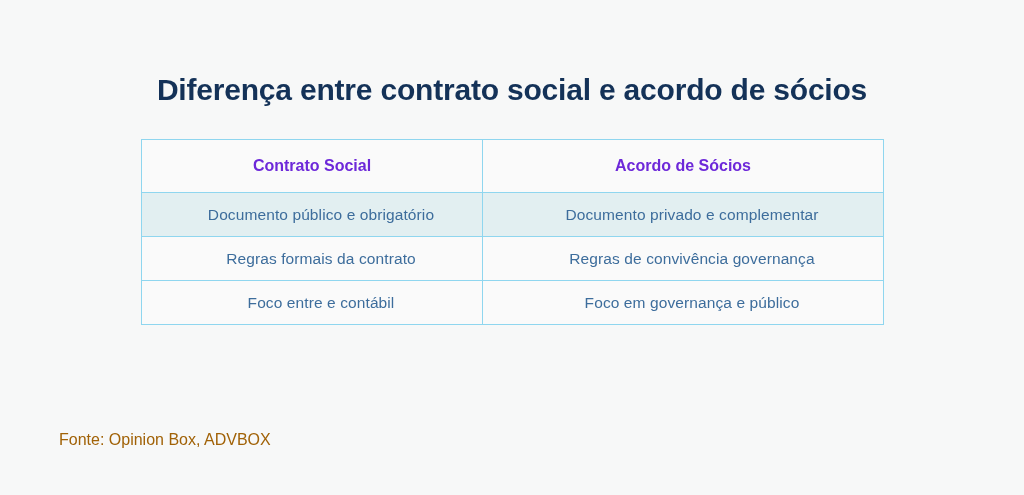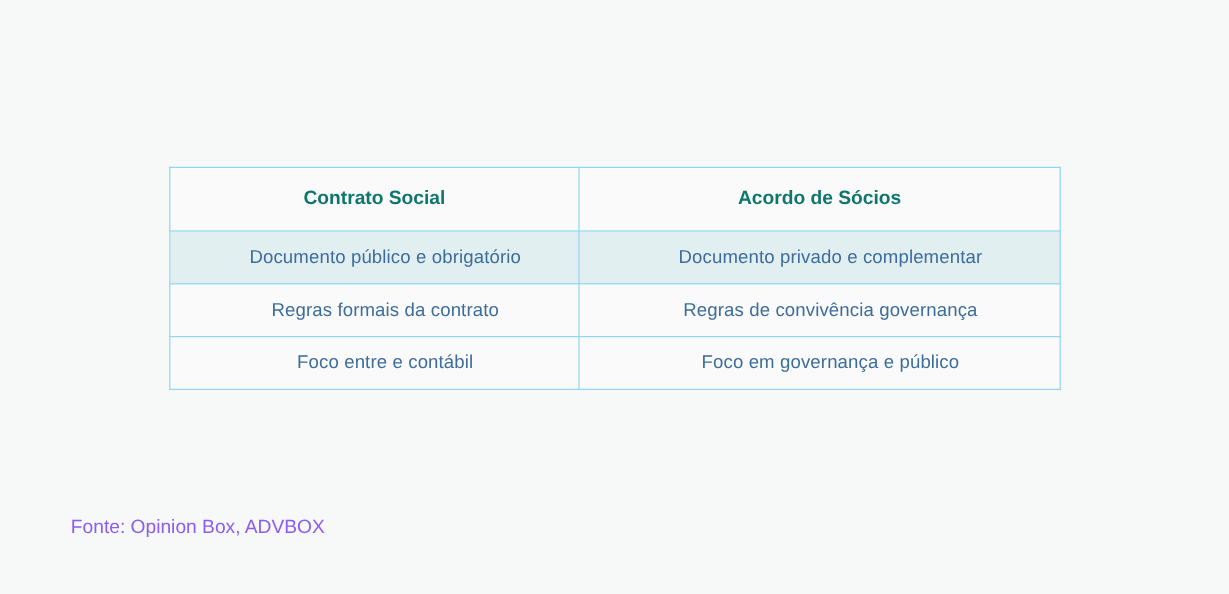--- a/index.html
+++ b/index.html
@@ -62,21 +62,21 @@
     text-align: center;
     vertical-align: middle;
     padding: 0 10px;
     box-sizing: border-box;
   }
 
   table.compare-table thead th {
     height: 53px;
     font-size: 16px;
     font-weight: 700;
-    color: #0f766e;
+    color: #6d28d9;
     background: #fafafa;
     letter-spacing: 0px;
   }
 
   table.compare-table tbody td {
     height: 44px;
     font-size: 15.5px;
     font-weight: 400;
     color: #3d6d9c;
     background: #fafafa;
@@ -87,30 +87,31 @@
   table.compare-table tbody tr.row-alt td {
     background: #e2eff1;
   }
 
   
   .source-note {
     position: absolute;
     left: 59px;
     top: 429px;
     font-size: 16px;
-    color: #8b5cf6;
+    color: #a16207;
     line-height: 22px;
     white-space: nowrap;
   }
 </style>
 </head>
 <body>
 
 <div class="page">
 
+  <h1 class="page-title">Diferença entre contrato social e acordo de sócios</h1>
 
   <div class="compare-table-wrap">
     <table class="compare-table">
       <colgroup>
         <col class="col-left">
         <col class="col-right">
       </colgroup>
       <thead>
         <tr>
           <th>Contrato Social</th>

